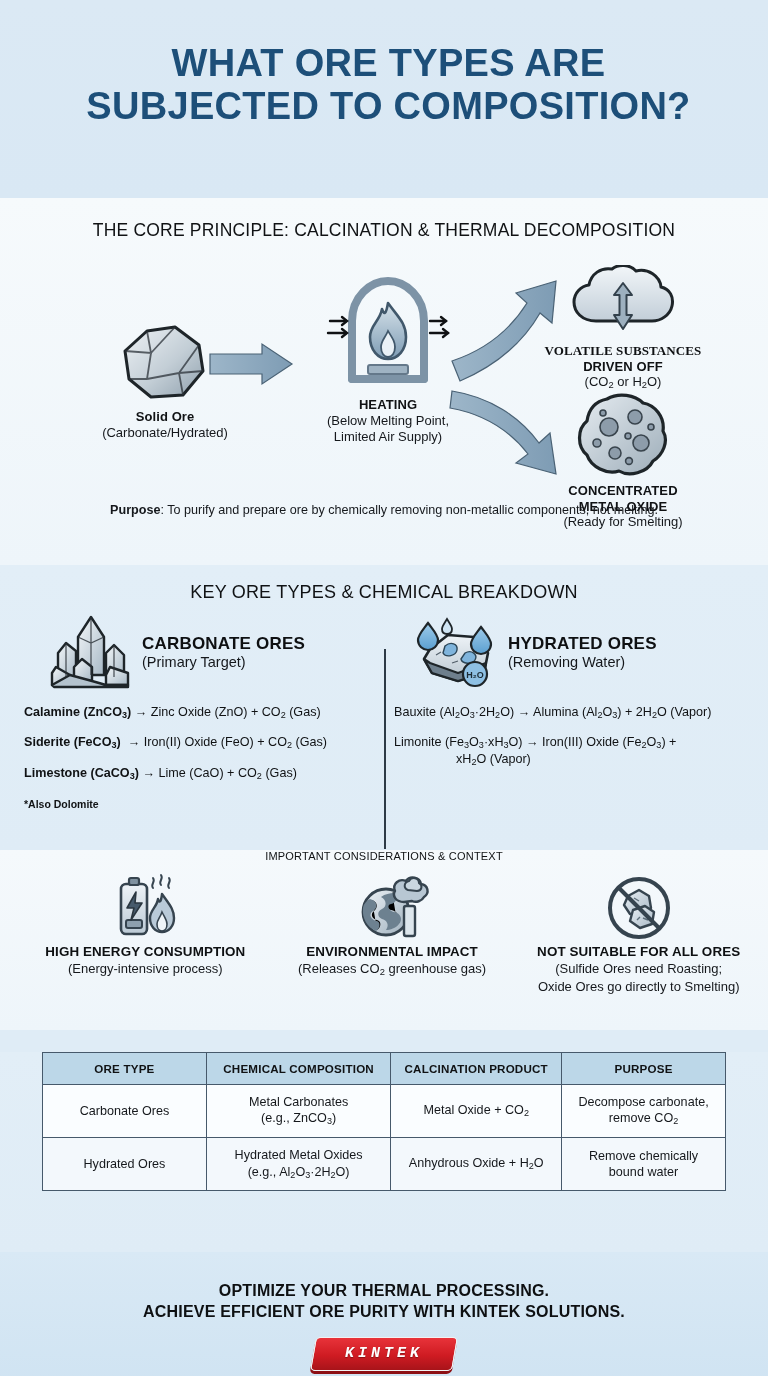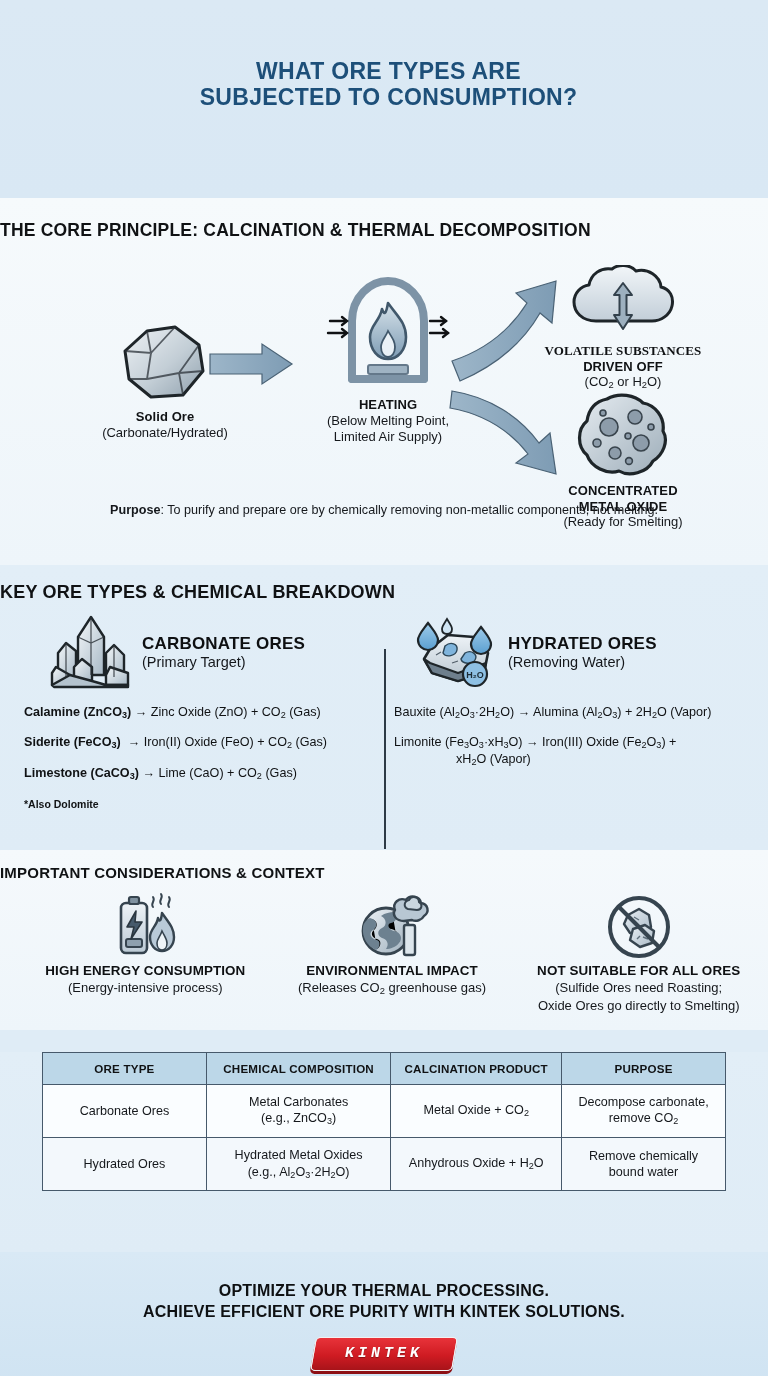--- a/index.html
+++ b/index.html
@@ -23,45 +23,46 @@
   .sec-core    { height: 367px; background: linear-gradient(180deg,#f6fafc 0%, #eef5fa 100%); }
   .sec-ores    { height: 285px; background: linear-gradient(180deg,#e2eef7 0%, #dfecf6 100%); }
   .sec-consid  { height: 180px; background: linear-gradient(180deg,#f5f9fc 0%, #eef5fa 100%); }
   .sec-table   { height: 200px; background: linear-gradient(180deg,#e2eef7 0%, #dfecf6 100%); }
   .sec-footer  { height: 146px; background: linear-gradient(180deg,#d9e9f5 0%, #cfe3f2 100%); }
 
   
   .hero-title {
     text-align: center;
     color: #1d4f79;
-    font-size: 23px;
+    font-size: 38px;
     font-weight: bold;
     line-height: 1.13;
     letter-spacing: 0.3px;
-    padding-top: 58px;
+    padding-top: 42px;
     margin-left: 9px;
   }
   .hero-sub {
     text-align: center;
     color: #16181b;
     font-size: 17.5px;
     font-weight: 600;
     line-height: 1.28;
     padding-top: 16px;
   }
 
   
   .sec-h {
+    text-align: center;
     color: #101214;
-    font-weight: bold;
+    font-weight: normal;
     letter-spacing: 0.2px;
   }
   .sec-h-core   { font-size: 17.5px; padding-top: 22px; }
   .sec-h-ores   { font-size: 18px;   padding-top: 17px; }
-  .sec-h-consid { font-size: 15px; padding-top: 14px; }
+  .sec-h-consid { font-size: 11px; padding-top: 0; }
   .sec-h-table  { font-size: 17.5px; padding-top: 16px; }
 
   
   .flow { position: relative; height: 290px; }
   .flow-item { position: absolute; text-align: center; }
   .lbl-b { font-size: 13px; font-weight: bold; color: #101214; line-height: 1.2; letter-spacing:.1px;}
   .lbl-n { font-size: 13px; font-weight: 500; color: #15181c; line-height: 1.25; }
 
   .purpose {
     position: absolute;
@@ -181,21 +182,21 @@
         <circle cx="690" cy="200" r="2.2"></circle>
       <circle cx="70" cy="1180" r="2.2"></circle>
         <circle cx="180" cy="1250" r="2.2"></circle>
         <circle cx="110" cy="1330" r="2.2"></circle>
     </g>
   </svg>
 
   <section class="sec sec-hero">
     <h1 class="hero-title">
       <span>WHAT ORE TYPES ARE</span><br>
-      <span>SUBJECTED TO CONSUMPTION?</span>
+      <span>SUBJECTED TO COMPOSITION?</span>
     </h1>
   </section>
 
   <section class="sec sec-core">
     <h2 class="sec-h sec-h-core">THE CORE PRINCIPLE: CALCINATION &amp; THERMAL DECOMPOSITION</h2>
 
     <div class="flow">
 
       <svg style="position:absolute;left:0;top:0" width="768" height="290" viewBox="0 0 768 290">
         <defs>

